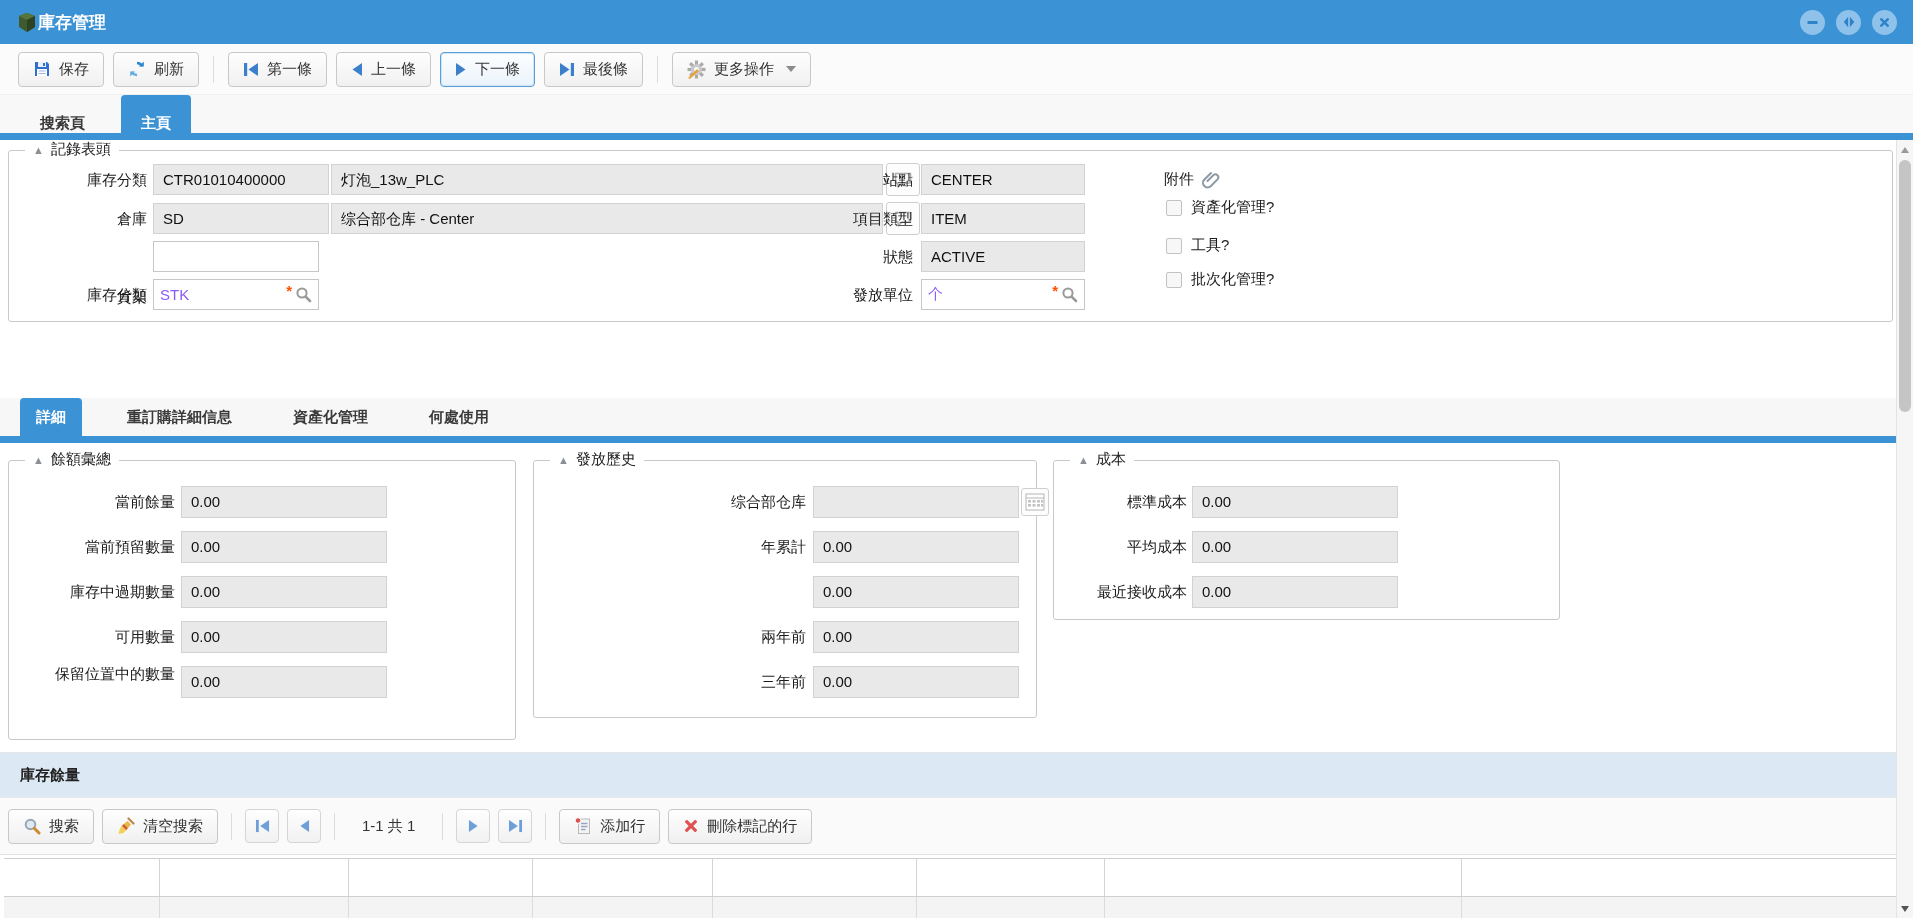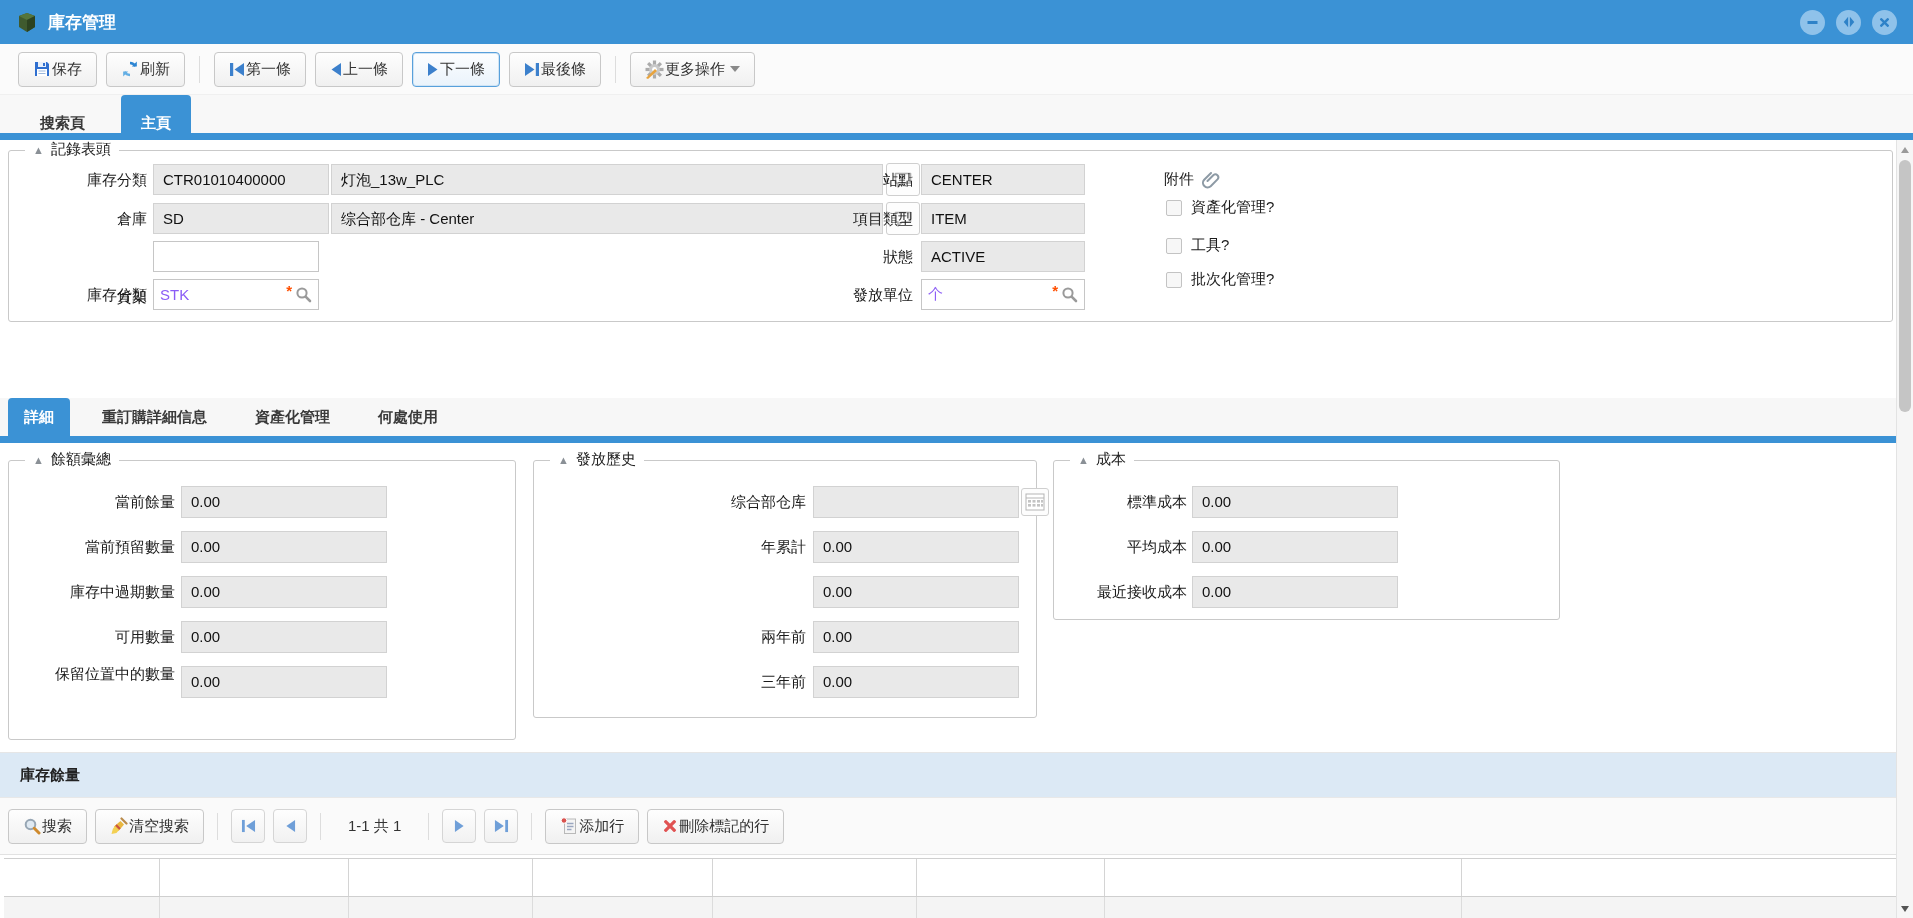--- a/index.html
+++ b/index.html
@@ -2,27 +2,27 @@
 <html><head>
 <meta charset="utf-8">
 <style>
   *{box-sizing:border-box;margin:0;padding:0;}
   html,body{width:1913px;height:918px;}
   body{font-family:"Liberation Sans","DejaVu Sans",sans-serif;background:#fff;}
   .app{position:relative;width:1913px;height:918px;background:#fff;overflow:hidden;}
 
   
   .titlebar{position:absolute;left:0;top:0;width:1913px;height:44px;background:#3b92d5;display:flex;align-items:center;padding:0 16px;}
-  .title-text{color:#fff;font-weight:bold;font-size:17px;margin-left:10px;}
+  .title-text{color:#fff;font-weight:bold;font-size:17px;}
   .win-controls{margin-left:auto;display:flex;gap:11px;}
   .win-btn{width:25px;height:25px;border-radius:50%;background:#8fc2ea;display:flex;align-items:center;justify-content:center;border:none;}
 
   
   .toolbar{position:absolute;left:0;top:44px;width:1913px;height:51px;background:#fbfbfb;display:flex;align-items:center;padding-left:18px;gap:9px;border-bottom:1px solid #f0f0f0;}
-  .btn{height:35px;display:inline-flex;align-items:center;gap:1px;padding:0 14px;background:linear-gradient(#fefefe,#f0f0f0);border:1px solid #c8c8c8;border-radius:4px;font-size:15px;color:#333;font-family:inherit;white-space:nowrap;}
+  .btn{height:35px;display:inline-flex;align-items:center;gap:8px;padding:0 14px;background:linear-gradient(#fefefe,#f0f0f0);border:1px solid #c8c8c8;border-radius:4px;font-size:15px;color:#333;font-family:inherit;white-space:nowrap;}
   .btn.hl{border-color:#58a0db;background:linear-gradient(#fdfeff,#eaf3fb);box-shadow:0 0 0 1px #cfe4f5 inset;}
   .tb-sep{width:1px;height:27px;background:#ddd;margin:0 5px;}
   .caret{width:0;height:0;border-left:5px solid transparent;border-right:5px solid transparent;border-top:6px solid #8a8a8a;margin-left:4px;}
 
   
   .maintabs{position:absolute;left:0;top:95px;width:1913px;height:38px;background:#f8f8f8;display:flex;align-items:stretch;padding-left:20px;gap:16px;}
   .mtab{display:flex;align-items:flex-end;padding:0 20px;font-size:15px;font-weight:bold;color:#3a3a3a;}
   .mtab.active{background:#3b92d5;color:#fff;border-radius:4px 4px 0 0;}
   .bluebar{position:absolute;left:0;width:1913px;height:7px;background:#3b92d5;}
   .bluebar.b1{top:133px;}
@@ -38,21 +38,21 @@
   .ro{position:absolute;background:#e9e9e9;border:1px solid #d2d2d2;height:31px;font-size:15px;color:#111;padding:5px 9px;line-height:20px;overflow:hidden;white-space:nowrap;}
   .inp-wrap{position:absolute;background:#fff;border:1px solid #c6c6c6;height:31px;display:flex;align-items:center;padding:0 6px;}
   .inp-native{flex:1;min-width:0;border:none;outline:none;background:transparent;font-size:15px;font-family:inherit;color:#8b5cf6;}
   .req{color:#ff4f00;font-weight:bold;font-size:15px;margin-right:3px;line-height:10px;align-self:flex-start;padding-top:6px;}
   .icon-btn{position:absolute;background:#fdfdfd;border:1px solid #cfcfcf;border-radius:3px;display:flex;align-items:center;justify-content:center;}
   .attach{position:absolute;display:flex;align-items:center;gap:8px;font-size:15px;color:#1b1b1b;height:31px;}
   .cbrow{position:absolute;display:flex;align-items:center;gap:9px;font-size:15px;color:#1b1b1b;}
   .cb{width:16px;height:16px;background:#f7f7f7;border:1px solid #c3c3c3;border-radius:2px;}
 
   
-  .subtabs{position:absolute;left:0;top:258px;width:1913px;height:38px;background:#f7f7f7;display:flex;align-items:stretch;padding-left:8px;gap:16px;}
+  .subtabs{position:absolute;left:0;top:258px;width:1913px;height:38px;background:#f7f7f7;display:flex;align-items:stretch;padding-left:20px;gap:29px;}
   .stab{display:flex;align-items:center;padding:0 16px;font-size:15px;font-weight:bold;color:#3a3a3a;}
   .stab.active{background:#3b92d5;color:#fff;border-radius:4px 4px 0 0;}
   .bluebar.b2{top:296px;}
 
   
   .section-bar{position:absolute;left:0;top:612px;width:1896px;height:46px;background:#dce9f5;border-top:1px solid #e6e6e6;border-bottom:1px solid #e8e8e8;display:flex;align-items:center;padding-left:20px;font-size:15px;font-weight:bold;color:#222;}
   .grid-toolbar{position:absolute;left:0;top:658px;width:1896px;height:57px;background:#fafafa;border-bottom:1px solid #e2e2e2;display:flex;align-items:center;padding-left:8px;gap:8px;}
   .sq-btn{width:34px;height:34px;display:inline-flex;align-items:center;justify-content:center;background:linear-gradient(#fefefe,#f1f1f1);border:1px solid #d5d5d5;border-radius:4px;}
   .page-info{font-size:15px;color:#333;padding:0 14px;white-space:nowrap;}
 

